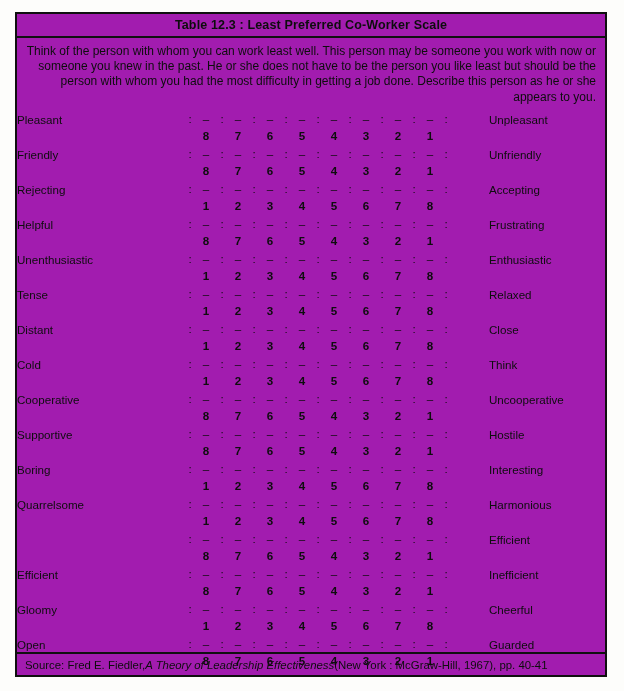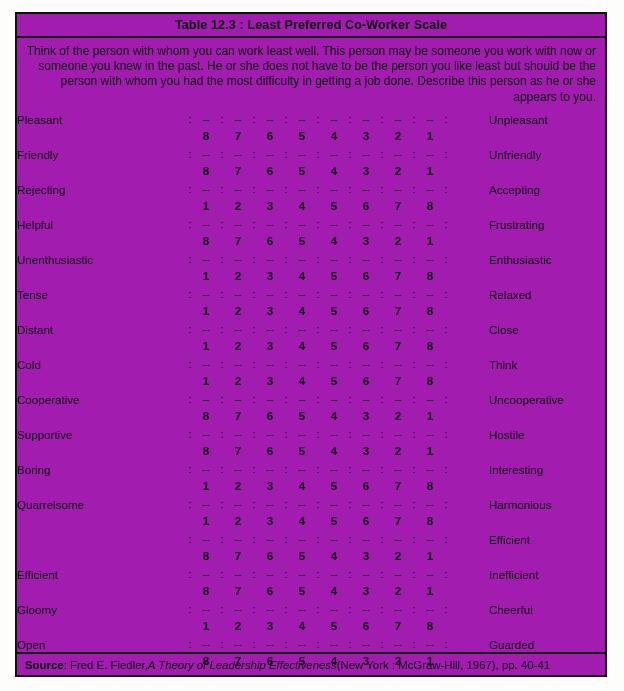--- a/index.html
+++ b/index.html
@@ -116,21 +116,21 @@
     width: 100%;
     height: 23px;
     border-top: 2px solid #101010;
     box-sizing: border-box;
     display: flex;
     align-items: center;
     padding-left: 8px;
     font-size: 11.4px;
     white-space: nowrap;
   }
-  #source-row b { font-weight: bold; }
+  #source-row b { font-weight: normal; }
   #source-row i { font-style: italic; }
 </style>
 </head>
 <body>
 
 <div id="table-frame">
 
   <div id="title-row">
     <span id="title-text">Table 12.3 : Least Preferred Co-Worker Scale</span>
   </div>

